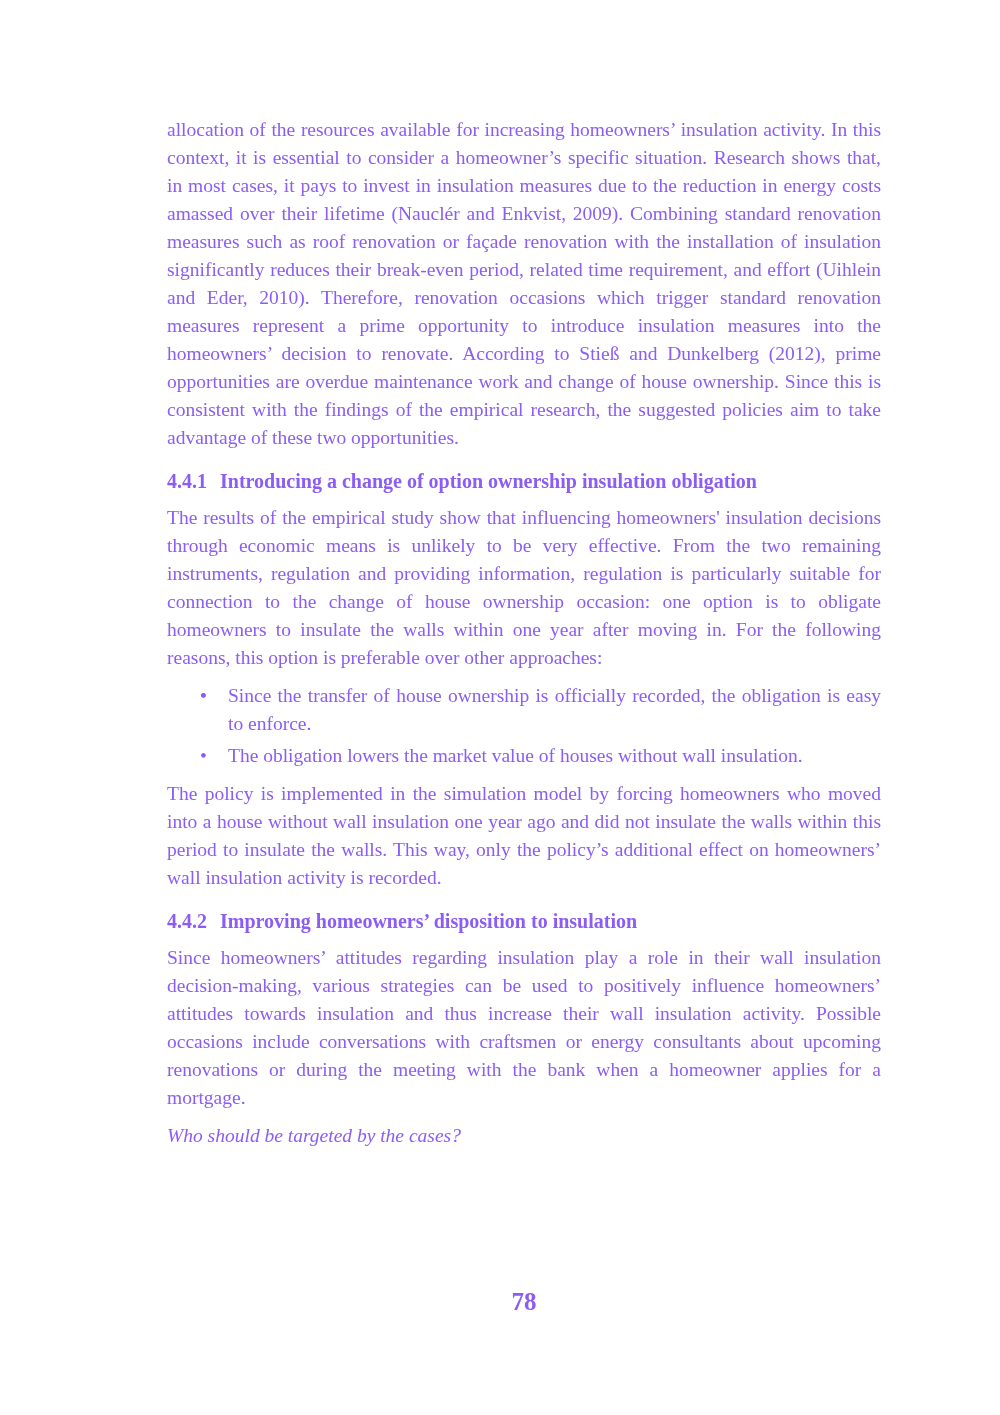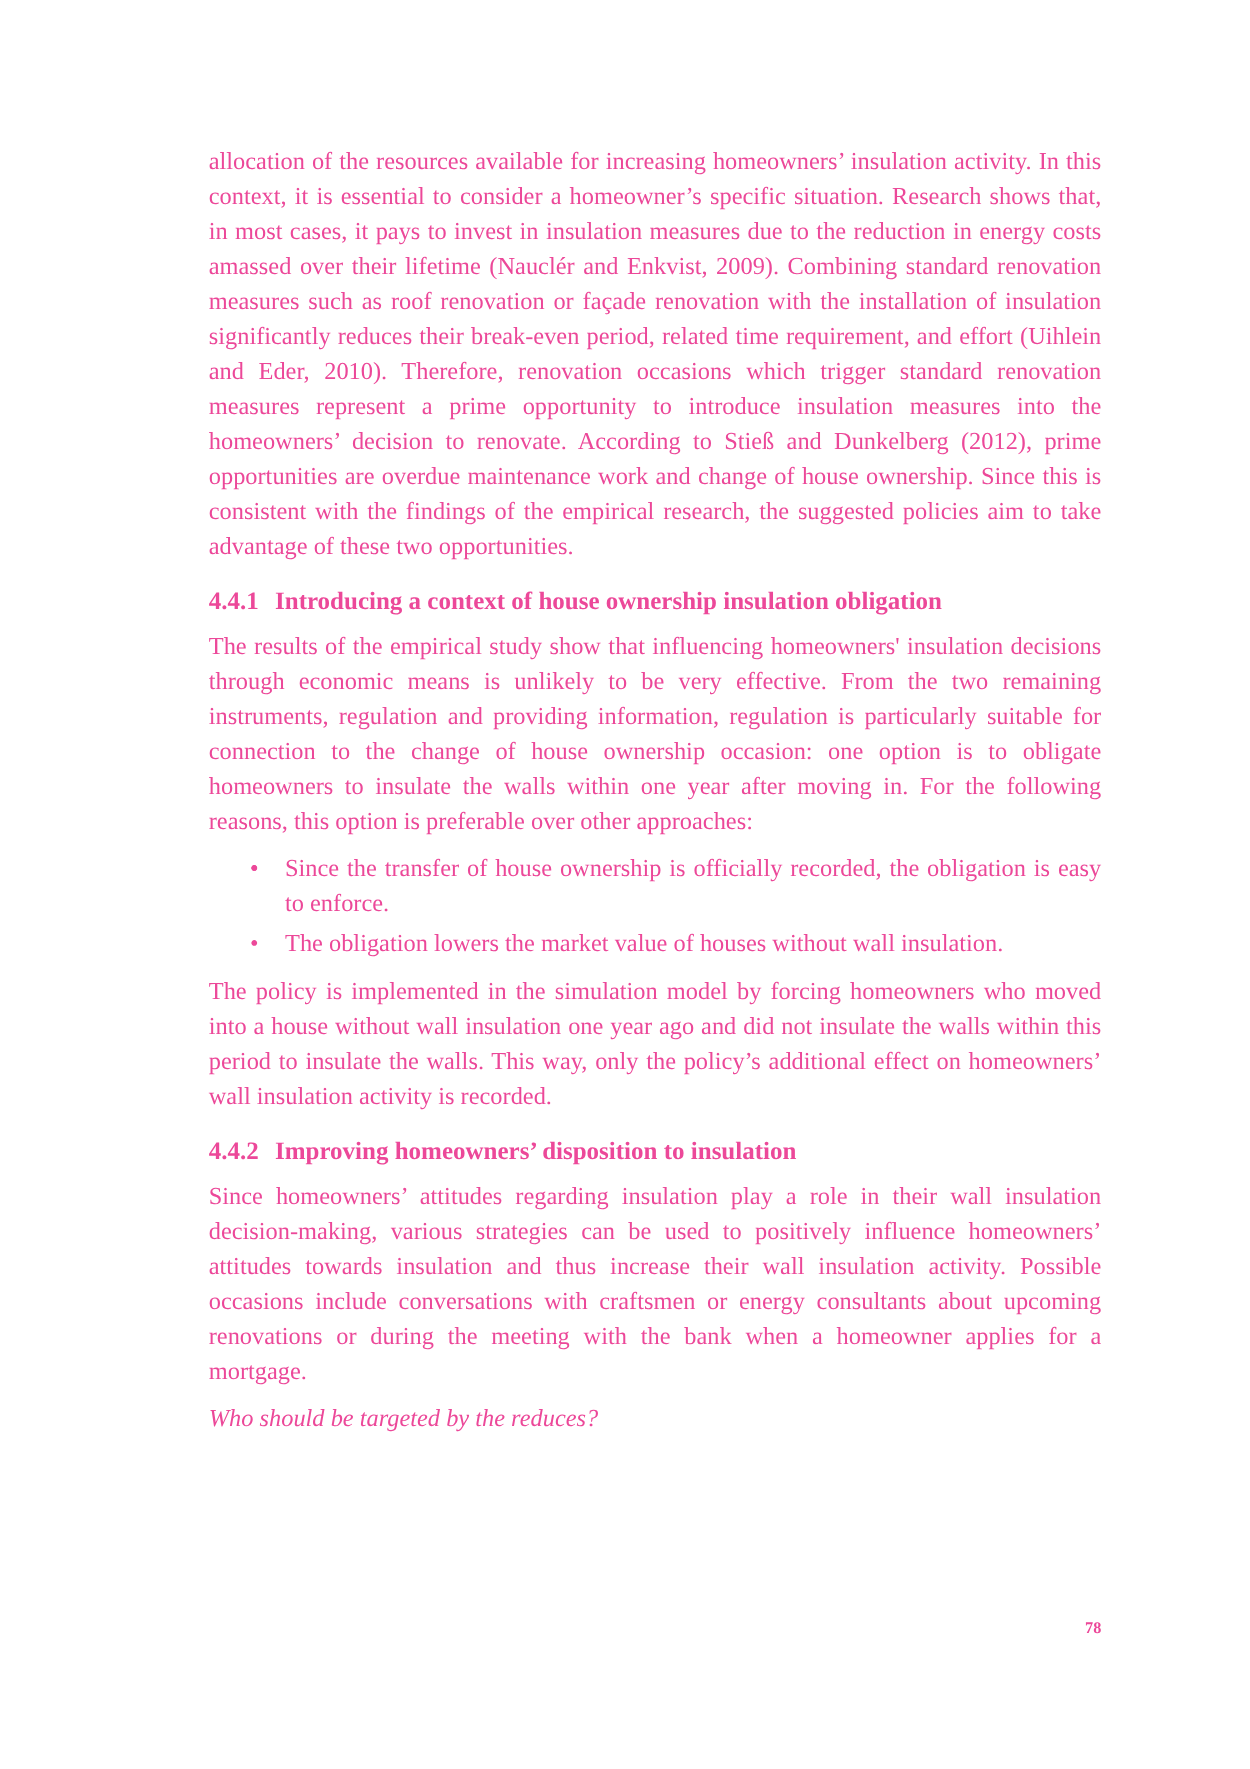--- a/index.html
+++ b/index.html
@@ -6,21 +6,21 @@
     margin: 0;
     padding: 0;
     background: #ffffff;
   }
   .page {
     position: relative;
     width: 1000px;
     height: 1415px;
     background: #ffffff;
     font-family: "Liberation Serif", serif;
-    color: #ec4899;
+    color: #8b5cf6;
     overflow: hidden;
   }
   .content {
     position: absolute;
     left: 167px;
     top: 116px;
     width: 714px;
   }
   p.body-text {
     margin: 0 0 10px 0;
@@ -65,36 +65,36 @@
     font-size: 19.5px;
     line-height: 28px;
     font-style: italic;
     text-align: left;
   }
   .page-number {
     position: absolute;
     left: 167px;
     top: 1288px;
     width: 714px;
-    text-align: right;
-    font-size: 13px;
+    text-align: center;
+    font-size: 25px;
     line-height: 28px;
     font-weight: bold;
   }
 </style>
 </head>
 <body>
 
 <div class="page">
   <div class="content">
 
     <p class="body-text">allocation of the resources available for increasing homeowners’ insulation activity. In this context, it is essential to consider a homeowner’s specific situation. Research shows that, in most cases, it pays to invest in insulation measures due to the reduction in energy costs amassed over their lifetime (Nauclér and Enkvist, 2009). Combining standard renovation measures such as roof renovation or façade renovation with the installation of insulation significantly reduces their break-even period, related time requirement, and effort (Uihlein and Eder, 2010). Therefore, renovation occasions which trigger standard renovation measures represent a prime opportunity to introduce insulation measures into the homeowners’ decision to renovate. According to Stieß and Dunkelberg (2012), prime opportunities are overdue maintenance work and change of house ownership. Since this is consistent with the findings of the empirical research, the suggested policies aim to take advantage of these two opportunities.</p>
 
     <h2 class="section-heading">
-      <span class="h-num">4.4.1</span><span class="h-title">Introducing a context of house ownership insulation obligation</span>
+      <span class="h-num">4.4.1</span><span class="h-title">Introducing a change of option ownership insulation obligation</span>
     </h2>
 
     <p class="body-text">The results of the empirical study show that influencing homeowners' insulation decisions through economic means is unlikely to be very effective. From the two remaining instruments, regulation and providing information, regulation is particularly suitable for connection to the change of house ownership occasion: one option is to obligate homeowners to insulate the walls within one year after moving in. For the following reasons, this option is preferable over other approaches:</p>
 
     <ul class="bullet-list">
       <li>
         <span class="marker">•</span>
       </li>
       <li>
         <span class="marker">•</span>
@@ -107,19 +107,19 @@
     </ul>
 
     <p class="body-text">The policy is implemented in the simulation model by forcing homeowners who moved into a house without wall insulation one year ago and did not insulate the walls within this period to insulate the walls. This way, only the policy’s additional effect on homeowners’ wall insulation activity is recorded.</p>
 
     <h2 class="section-heading">
       <span class="h-num">4.4.2</span><span class="h-title">Improving homeowners’ disposition to insulation</span>
     </h2>
 
     <p class="body-text">Since homeowners’ attitudes regarding insulation play a role in their wall insulation decision-making, various strategies can be used to positively influence homeowners’ attitudes towards insulation and thus increase their wall insulation activity. Possible occasions include conversations with craftsmen or energy consultants about upcoming renovations or during the meeting with the bank when a homeowner applies for a mortgage.</p>
 
-    <p class="sub-question">Who should be targeted by the reduces?</p>
+    <p class="sub-question">Who should be targeted by the cases?</p>
 
 
   </div>
 
   <div class="page-number">78</div>
 </div>
 
 </body></html>

